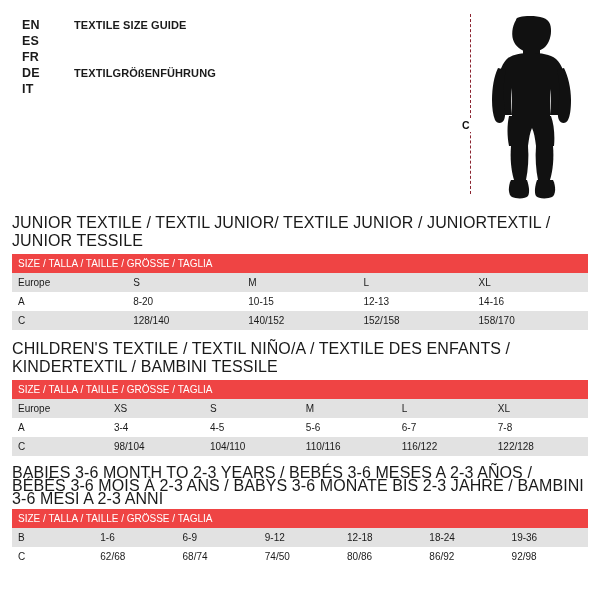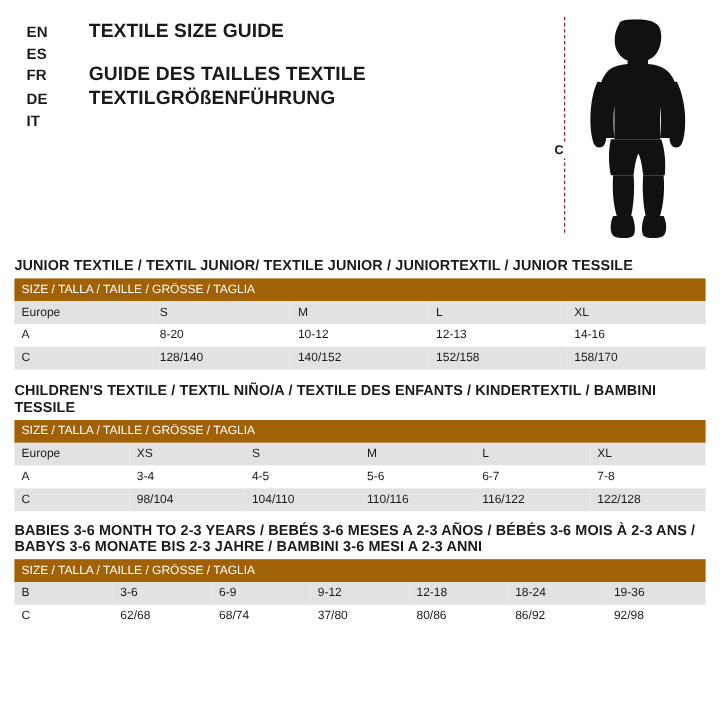--- a/index.html
+++ b/index.html
@@ -41,21 +41,21 @@
     align-items: baseline;
     margin-bottom: 2px;
   }
   .lang-code {
     width: 52px;
     font-size: 12.5px;
     font-weight: bold;
     letter-spacing: 0.2px;
   }
   .lang-title {
-    font-size: 16px;
+    font-size: 11px;
     font-weight: bold;
     letter-spacing: 0.1px;
   }
 
   
   .figure-area {
     position: relative;
     flex: 1;
     height: 190px;
   }
@@ -78,43 +78,43 @@
     padding: 1px 2px;
   }
   .silhouette {
     position: absolute;
     left: 26px;
     top: 2px;
   }
 
   
   .section-title {
-    font-size: 12px;
-    font-weight: bold;
+    font-size: 16px;
+    font-weight: normal;
     margin: 10px 0 4px 0;
     letter-spacing: 0.1px;
   }
   .section-title.multi {
     line-height: 13px;
   }
 
   
   table {
     border-collapse: collapse;
     width: 100%;
     table-layout: fixed;
   }
   table td {
     font-size: 10px;
     padding: 3px 0 3px 6px;
     vertical-align: middle;
     height: 13px;
   }
   tr.hdr td {
-    background: #a16207;
+    background: #ef4444;
     color: #ffffff;
     font-weight: normal;
     font-size: 10px;
     margin-left: 23px;
   }
   tr.shade td {
     background: #e2e2e2;
   }
   tr.plain td {
     background: #ffffff;
@@ -145,21 +145,20 @@
     <div class="lang-block">
       <div class="lang-row">
         <span class="lang-code">EN</span>
         <span class="lang-title">TEXTILE SIZE GUIDE</span>
       </div>
       <div class="lang-row">
         <span class="lang-code">ES</span>
       </div>
       <div class="lang-row">
         <span class="lang-code">FR</span>
-        <span class="lang-title">GUIDE DES TAILLES TEXTILE</span>
       </div>
       <div class="lang-row">
         <span class="lang-code">DE</span>
         <span class="lang-title">TEXTILGRÖßENFÜHRUNG</span>
       </div>
       <div class="lang-row">
         <span class="lang-code">IT</span>
       </div>
     </div>
 
@@ -204,21 +203,21 @@
     <tr class="shade">
       <td class="first-col">Europe</td>
       <td>S</td>
       <td>M</td>
       <td>L</td>
       <td>XL</td>
     </tr>
     <tr class="plain">
       <td class="first-col">A</td>
       <td>8-20</td>
-      <td>10-12</td>
+      <td>10-15</td>
       <td>12-13</td>
       <td>14-16</td>
     </tr>
     <tr class="shade">
       <td class="first-col">C</td>
       <td>128/140</td>
       <td>140/152</td>
       <td>152/158</td>
       <td>158/170</td>
     </tr>
@@ -259,32 +258,32 @@
     </table>
 
   <div class="section-title multi">BABIES 3-6 MONTH TO 2-3 YEARS / BEBÉS 3-6 MESES A 2-3 AÑOS / BÉBÉS 3-6 MOIS À 2-3 ANS / BABYS 3-6 MONATE BIS 2-3 JAHRE / BAMBINI 3-6 MESI A 2-3 ANNI</div>
   <table>
     <tbody>
         <tr class="hdr">
       <td class="first-col" colspan="7">SIZE / TALLA / TAILLE / GRÖSSE / TAGLIA</td>
     </tr>
     <tr class="shade">
       <td class="first-col">B</td>
-      <td>3-6</td>
+      <td>1-6</td>
       <td>6-9</td>
       <td>9-12</td>
       <td>12-18</td>
       <td>18-24</td>
       <td>19-36</td>
     </tr>
     <tr class="plain">
       <td class="first-col">C</td>
       <td>62/68</td>
       <td>68/74</td>
-      <td>37/80</td>
+      <td>74/50</td>
       <td>80/86</td>
       <td>86/92</td>
       <td>92/98</td>
     </tr>
   </tbody>
     </table>
 
 
 </div>
 

